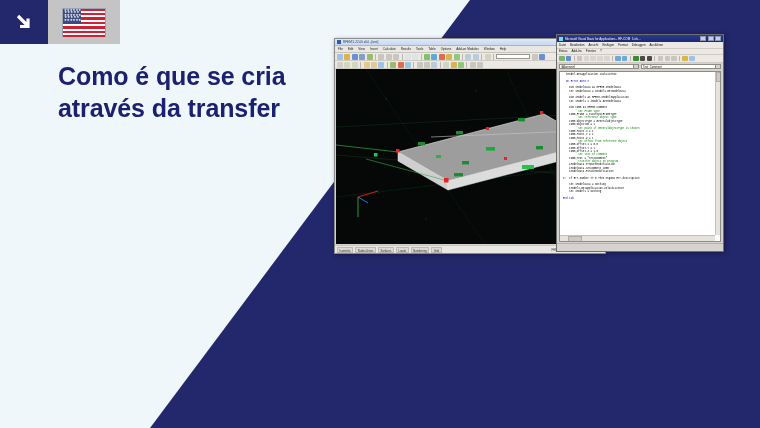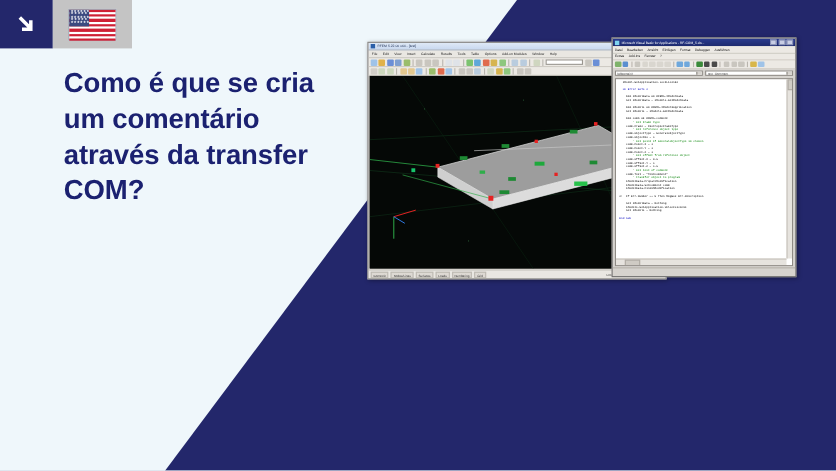--- a/index.html
+++ b/index.html
@@ -246,23 +246,21 @@
               <span class="star">★</span>
               <span class="star">★</span>
             </div>
         </div>
       </div>
     </div>
   </div>
 
   <div id="headline">
     <span class="l">Como é que se cria</span>
-    <span class="l">um comentário</span>
     <span class="l">através da transfer</span>
-    <span class="l">COM?</span>
   </div>
 
 
   <div id="faq-row">
   </div>
 
   <div id="shot">
 
     <div id="rfem">
       <div class="titlebar">

